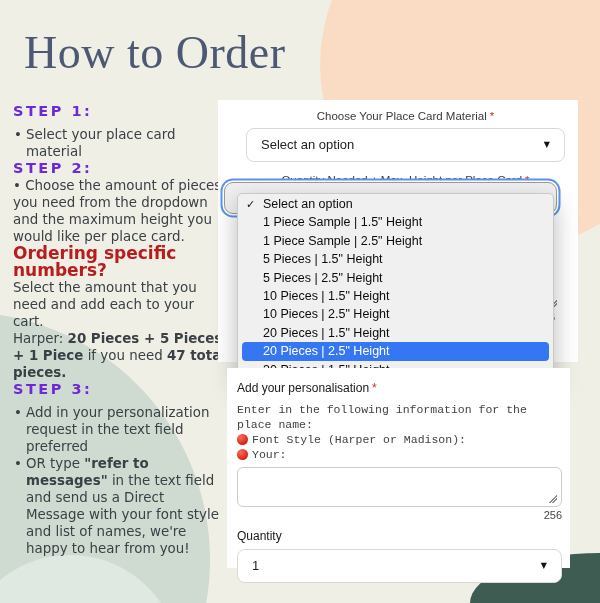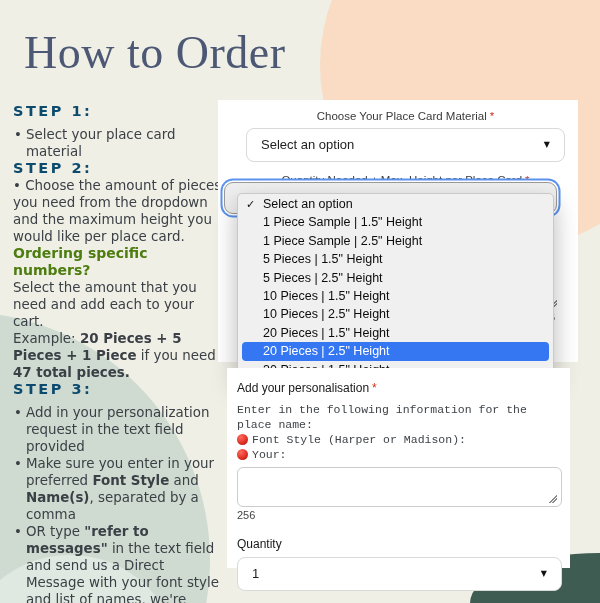--- a/index.html
+++ b/index.html
@@ -11,22 +11,22 @@
   .pale{left:-40px;top:555px;width:220px;height:220px;background:#e0e9e1;z-index:1;}
   .peach{left:320px;top:-120px;width:370px;height:370px;background:#fadcc4;z-index:1;}
   .darkcorner{position:absolute;left:470px;top:553px;width:130px;height:50px;background:#3f5c52;
           border-radius:130px 0 0 0/50px 0 0 0;z-index:2;}
   
   .title{position:absolute;left:24px;top:18px;z-index:3;font-family:"Liberation Serif",serif;
          font-size:46px;color:#4d5974;letter-spacing:.5px;margin-top:8px;}
   
   .leftcol{position:absolute;left:13px;top:103px;width:213px;z-index:3;color:#3b4046;
            font-size:13.4px;line-height:17px;font-weight:500;}
-  .stephead{color:#0c4a6e;font-weight:700;font-size:14.5px;letter-spacing:2.5px;margin:0;}
-  .subhead{color:#4d7c0f;font-weight:700;font-size:14px;margin:11px 0 0 0;}
+  .stephead{color:#6d28d9;font-weight:700;font-size:14.5px;letter-spacing:2.5px;margin:0;}
+  .subhead{color:#b91c1c;font-weight:700;font-size:17px;margin:11px 0 0 0;}
   .leftcol p{margin:0;}
   .leftcol ul{margin:6px 0 0 0;padding:0;list-style:none;}
   .leftcol li{position:relative;padding-left:13px;margin:0;}
   .leftcol li::before{content:"•";position:absolute;left:1px;top:0;}
   .bb{font-weight:700;}
   .mt10{margin-top:10px;} .mt6{margin-top:6px;} .mt34{margin-top:34px;} .mt21{margin-top:21px;} .mt8{margin-top:8px;}
   
   .panel{position:absolute;background:#ffffff;}
   .panel1{left:218px;top:100px;width:360px;height:262px;z-index:3;padding:10px 13px 0 28px;box-sizing:border-box;}
   .panel2{left:227px;top:368px;width:343px;height:200px;z-index:6;padding:13px 8px 0 10px;box-sizing:border-box;}
@@ -57,22 +57,22 @@
         background:linear-gradient(135deg,transparent 0 52%,#8a8a8a 52% 62%,transparent 62% 72%,#8a8a8a 72% 82%,transparent 82%);}
   .grip.freestanding{position:absolute;left:548px;top:299px;z-index:4;}
   
   .desc{font-family:Liberation Mono, monospace;font-size:11.5px;color:#3f4448;line-height:15px;margin-top:7px;}
   .descline{line-height:15px;}
   .reddot{display:inline-block;width:11px;height:11px;border-radius:50%;vertical-align:-2px;margin-right:4px;
           background:radial-gradient(circle at 35% 30%, #ff6b5e, #e03326 55%, #a51208 95%);}
   .ptextarea{position:relative;margin-top:5px;height:38px;border:1px solid #ccc;border-radius:6px;background:#fff;}
   .ptextarea textarea{width:100%;height:100%;border:none;resize:none;background:transparent;box-sizing:border-box;outline:none;}
   .ptextarea .grip{position:absolute;right:4px;bottom:3px;}
-  .counter{font-family:"Liberation Sans",sans-serif;font-size:11px;color:#444;margin-top:2px;}
-  .qlabel{margin-top:16px;}
+  .counter{text-align:right;font-family:"Liberation Sans",sans-serif;font-size:11px;color:#444;margin-top:2px;}
+  .qlabel{margin-top:8px;}
 </style>
 </head>
 <body>
 
 <div class="canvas">
 
   <div class="blob sage"></div>
   <div class="blob pale"></div>
   <div class="blob peach"></div>
   <div class="darkcorner"></div>
@@ -82,26 +82,25 @@
   <div class="leftcol">
     <p class="stephead">STEP 1:</p>
     <ul>
       <li><span><span>Select your place card material</span></span></li>
     </ul>
 
     <p class="stephead mt34">STEP 2:</p>
     <p class="mt10"><span>• Choose the amount of pieces you need from the dropdown and the maximum height you would like per place card.</span></p>
     <p class="subhead">Ordering specific numbers?</p>
     <p class="mt6"><span>Select the amount that you need and add each to your cart.</span></p>
-    <p class="mt10"><span>Example: </span><span class="bb">20 Pieces + 5 Pieces + 1 Piece</span><span> if you need </span><span class="bb">47 total pieces.</span></p>
+    <p class="mt10"><span>Harper: </span><span class="bb">20 Pieces + 5 Pieces + 1 Piece</span><span> if you need </span><span class="bb">47 total pieces.</span></p>
 
     <p class="stephead mt21">STEP 3:</p>
     <ul class="mt8">
-      <li><span><span>Add in your personalization request in the text field provided</span></span></li>
-      <li><span><span>Make sure you enter in your preferred </span><span class="bb">Font Style</span><span> and </span><span class="bb">Name(s)</span><span>, separated by a comma</span></span></li>
+      <li><span><span>Add in your personalization request in the text field preferred</span></span></li>
       <li><span><span>OR type </span><span class="bb">"refer to messages"</span><span> in the text field and send us a Direct Message with your font style and list of names, we're happy to hear from you!</span></span></li>
     </ul>
   </div>
 
   <div class="panel panel1">
     <div class="flabel">
       <span>Choose Your Place Card Material</span><span class="req">*</span>
     </div>
     <div class="selectbox">
       <span class="val">Select an option</span>

